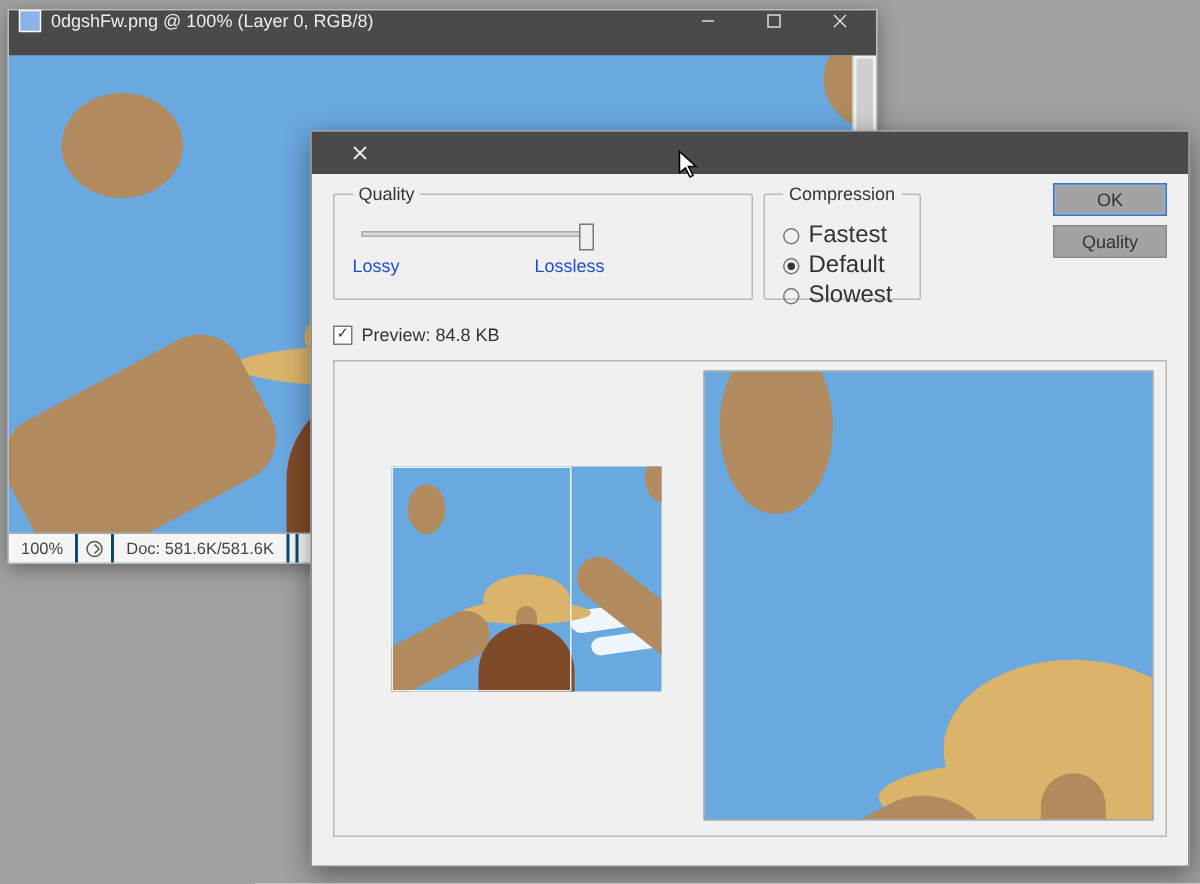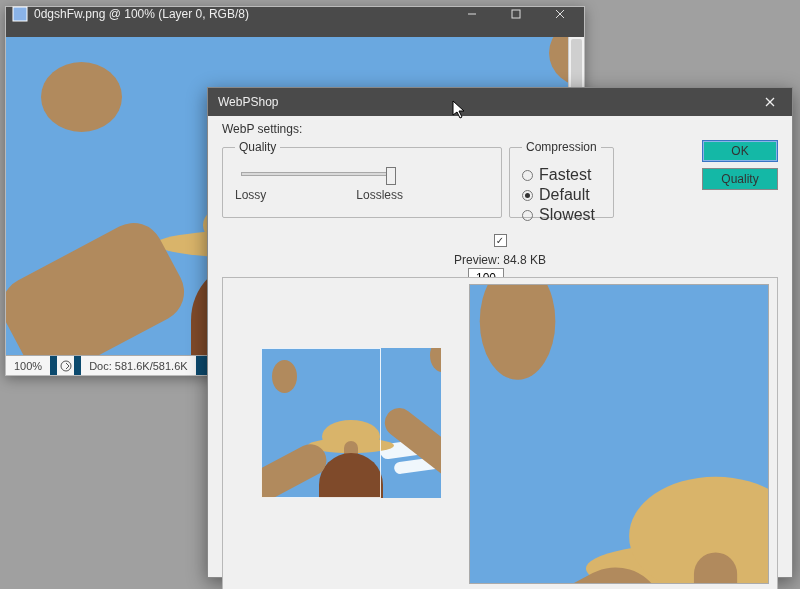--- a/index.html
+++ b/index.html
@@ -69,21 +69,21 @@
     height: 20px;
     background: #f5f5f5;
     border-top: 1px solid #aaa;
     display: flex;
     align-items: center;
     font-size: 11px;
     color: #444;
   }
   .doc-status .cell {
     padding: 0 8px;
-    border-right: 7px solid #0c4a6e;
+    border-right: 2px solid #0c4a6e;
     height: 100%;
     display: flex; align-items: center;
   }
   .doc-status .cell.icon-cell { width: 24px; padding:0; justify-content:center; }
   .doc-status .spacer { flex: 1; }
 
   
   .character {
     position: absolute; inset: 0;
   }
@@ -147,21 +147,21 @@
     color: #333;
   }
   .fs-quality { width: 280px; height: 78px; margin-right: 7px; }
   .fs-comp    { width: 100px; height: 78px; }
   .btn-col {
     margin-left: auto;
     display: flex; flex-direction: column; gap: 6px;
   }
   .btn {
     width: 76px; height: 22px;
-    background: #14b8a6;
+    background: #a3a3a3;
     border: 1px solid #888;
     font-size: 12px;
     display:flex; align-items:center; justify-content:center;
     cursor: pointer;
   }
   .btn.default { border: 1px solid #3a74c4; box-shadow: inset 0 0 0 1px #8ab3e8; }
 
   .slider-track {
     position: relative;
     height: 4px;
@@ -174,21 +174,21 @@
     position: absolute; top: -6px; right: -6px;
     width: 10px; height: 18px;
     background: #f0f0f0;
     border: 1px solid #777;
   }
   .slider-labels {
     display: flex; justify-content: space-between;
     width: 168px;
     margin: 12px 0 0 0;
     font-size: 12px;
-    color: #404040;
+    color: #1d4ed8;
   }
   .quality-input {
     position: absolute;
     left: 260px; top: 152px;
     width: 36px; height: 20px;
     border: 1px solid #888;
     background: #fff;
     font-size: 12px;
     text-align: center;
     padding: 2px 0;
@@ -205,21 +205,21 @@
     border: 1px solid #777;
     border-radius: 50%;
     display: inline-flex; align-items:center; justify-content:center;
   }
   .radio.selected::after {
     content:""; width:5px; height:5px; border-radius:50%; background:#333;
   }
 
   .preview-row {
     margin-top: 16px;
-    display:flex; align-items:center; gap:6px;flex-direction:column;
+    display:flex; align-items:center; gap:6px;
   }
   .checkbox {
     width: 13px; height: 13px;
     border: 1px solid #777;
     background: #fff;
     display:inline-flex; align-items:center; justify-content:center;
     font-size: 10px;
     color: #333;
   }
   .checkbox::after { content: "✓"; font-size: 10px; line-height: 1; }
@@ -319,31 +319,29 @@
         </svg>
     </div>
     <div class="cell">Doc: 581.6K/581.6K</div>
     <div class="cell" style="width:6px;padding:0;"></div>
     <div class="spacer"></div>
   </div>
 </div>
 
 <div class="dialog">
   <div class="dlg-titlebar">
-    <span class="title">WebPShop</span>
     <div class="dlg-close">
       <svg width="10" height="10" viewBox="0 0 10 10">
           <line x1="1" y1="1" x2="9" y2="9" stroke="currentColor" stroke-width="1.2"></line>
           <line x1="9" y1="1" x2="1" y2="9" stroke="currentColor" stroke-width="1.2"></line>
         </svg>
     </div>
   </div>
 
   <div class="dlg-body">
-    <div class="settings-label">WebP settings:</div>
 
     <div class="top-row">
       <fieldset class="fs-quality">
         <legend>Quality</legend>
         <div class="slider-track">
           <div class="slider-thumb"></div>
         </div>
         <div class="slider-labels">
           <span>Lossy</span>
           <span>Lossless</span>

